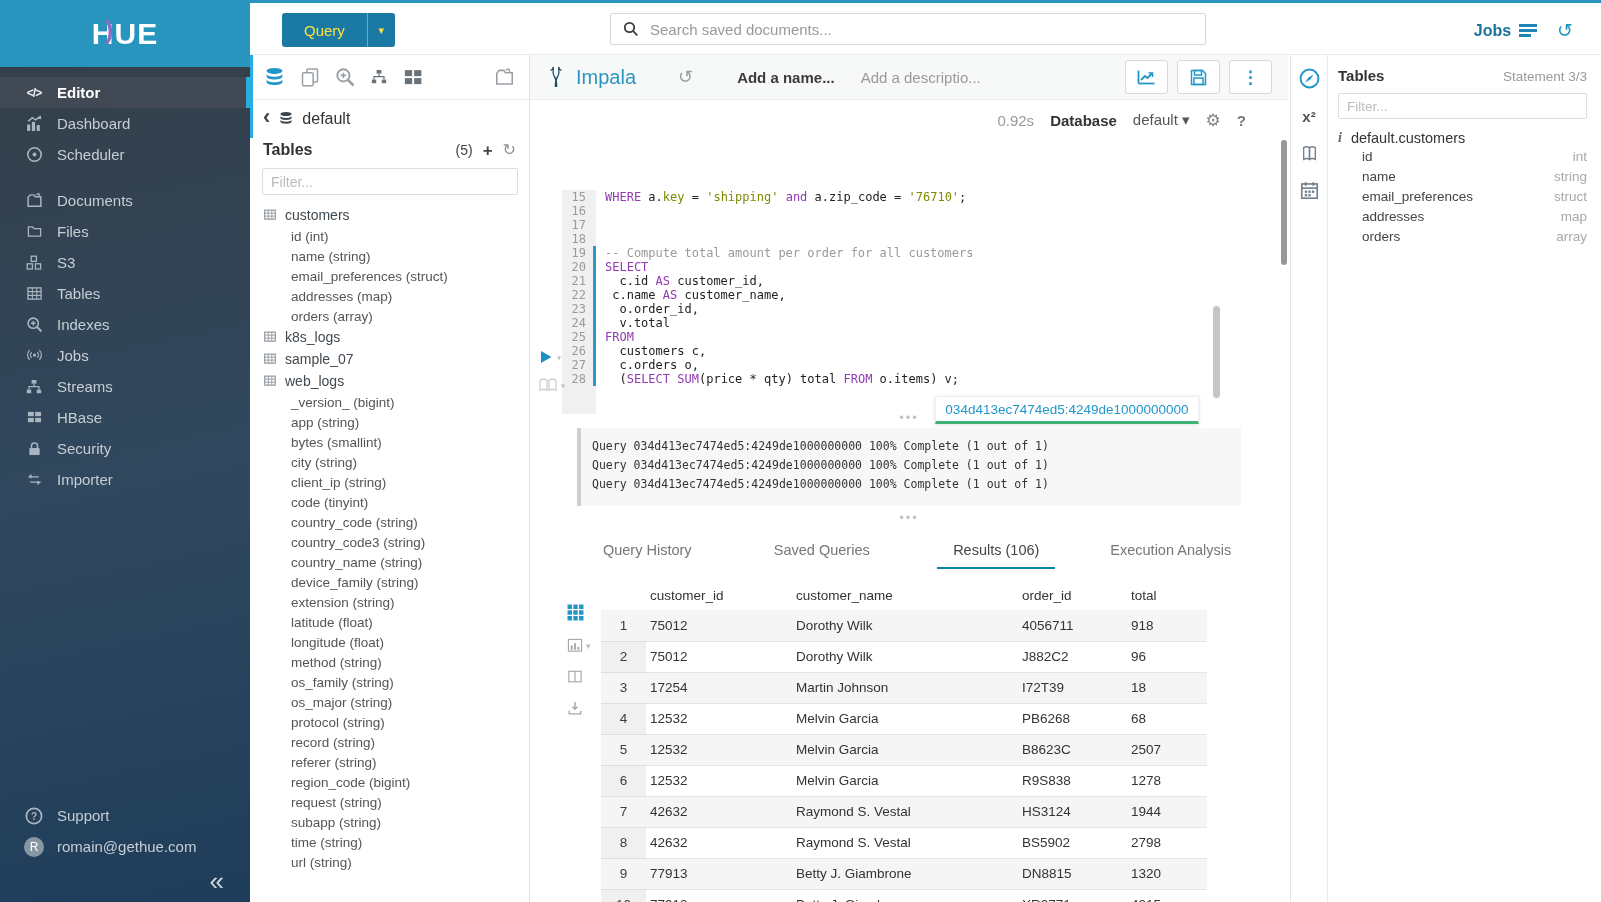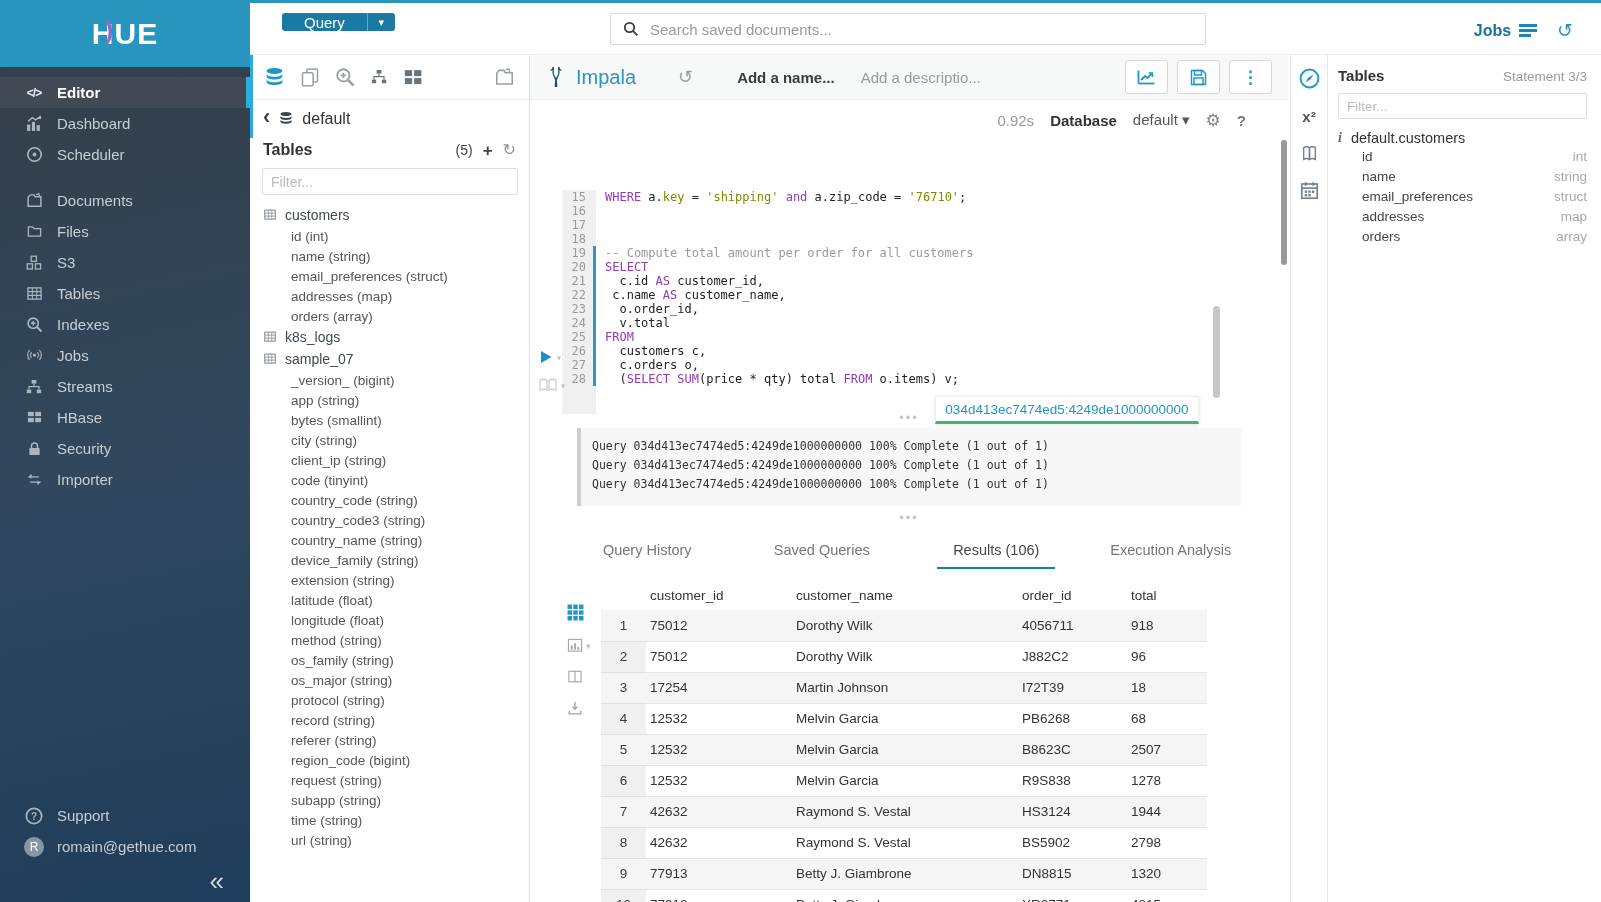--- a/index.html
+++ b/index.html
@@ -26,22 +26,22 @@
   .nav-item.gap { margin-top:15px; }
   .code-glyph { font-size:12px; font-weight:bold; letter-spacing:-1px; }
   .sidebar-footer { position:absolute; bottom:40px; left:0; right:0; }
   .avatar { width:20px; height:20px; border-radius:50%; background:#8696a3; color:#fff;
     font-size:12px; display:flex; align-items:center; justify-content:center; }
   .collapse-btn { position:absolute; bottom:8px; right:26px; color:#cdd6dc; font-size:26px; cursor:pointer; line-height:1; }
 
   
   .topbar { position:absolute; left:250px; top:0; width:1351px; height:55px; background:#fff;
     border-top:3px solid #2795bd; border-bottom:1px solid #ececec; z-index:4; }
-  .query-btn { position:absolute; left:32px; top:10px; height:18px; background:#1a7aa4; border-radius:3px;
-    color:#ffffff; font-size:15px; display:flex; align-items:center; cursor:pointer; }
+  .query-btn { position:absolute; left:32px; top:10px; height:34px; background:#1a7aa4; border-radius:3px;
+    color:#fde047; font-size:15px; display:flex; align-items:center; cursor:pointer; }
   .query-btn .q-label { padding:0 22px; }
   .query-btn .q-split { width:28px; height:34px; border-left:1px solid rgba(255,255,255,.35);
     display:flex; align-items:center; justify-content:center; font-size:11px; }
   .search-box { position:absolute; left:360px; top:10px; width:596px; height:32px; border:1px solid #d9d9d9;
     border-radius:2px; display:flex; align-items:center; padding-left:12px; gap:9px; }
   .search-box input { border:none; outline:none; flex:1; font-size:15px; color:#404040;
     font-family:"Liberation Sans",sans-serif; }
   .search-box input::placeholder { color:#999; }
   .top-right { position:absolute; right:28px; top:3px; height:49px; display:flex; align-items:center; gap:20px; }
   .jobs-link { display:flex; align-items:center; gap:8px; color:#19719c; font-weight:bold; font-size:16px; cursor:pointer; }
@@ -444,20 +444,29 @@
       </div>
       <div class="tree-table">
         <span class="tic">
           <svg width="14" height="12" viewBox="0 0 16 16">
             <rect x="1" y="1.5" width="14" height="12" fill="none" stroke="currentColor" stroke-width="1.5"></rect>
             <path d="M1 5.5h14M1 9.5h14M5.7 1.5v12M10.4 1.5v12" stroke="currentColor" stroke-width="1.1"></path>
           </svg>
         </span>
         <span>sample_07</span>
       </div>
+      <div class="tree-table">
+        <span class="tic">
+          <svg width="14" height="12" viewBox="0 0 16 16">
+            <rect x="1" y="1.5" width="14" height="12" fill="none" stroke="currentColor" stroke-width="1.5"></rect>
+            <path d="M1 5.5h14M1 9.5h14M5.7 1.5v12M10.4 1.5v12" stroke="currentColor" stroke-width="1.1"></path>
+          </svg>
+        </span>
+        <span>web_logs</span>
+      </div>
       <div class="tree-col">_version_ (bigint)</div>
       <div class="tree-col">app (string)</div>
       <div class="tree-col">bytes (smallint)</div>
       <div class="tree-col">city (string)</div>
       <div class="tree-col">client_ip (string)</div>
       <div class="tree-col">code (tinyint)</div>
       <div class="tree-col">country_code (string)</div>
       <div class="tree-col">country_code3 (string)</div>
       <div class="tree-col">country_name (string)</div>
       <div class="tree-col">device_family (string)</div>

